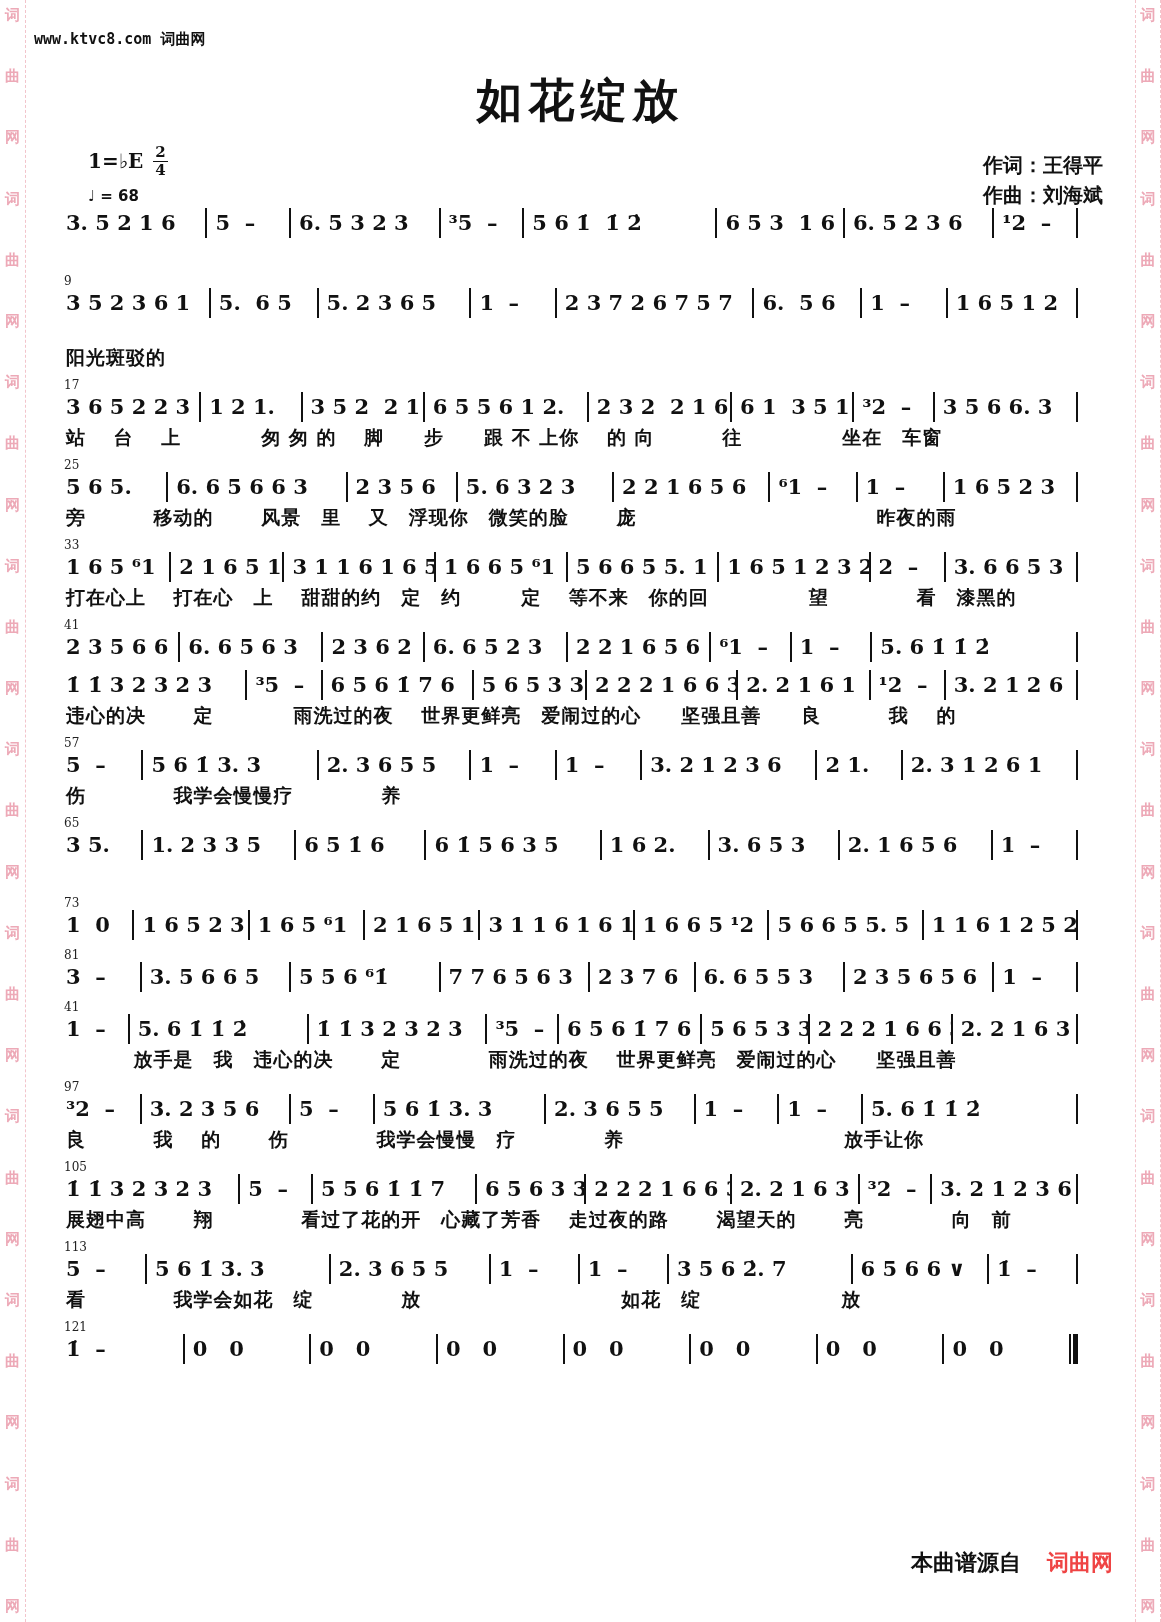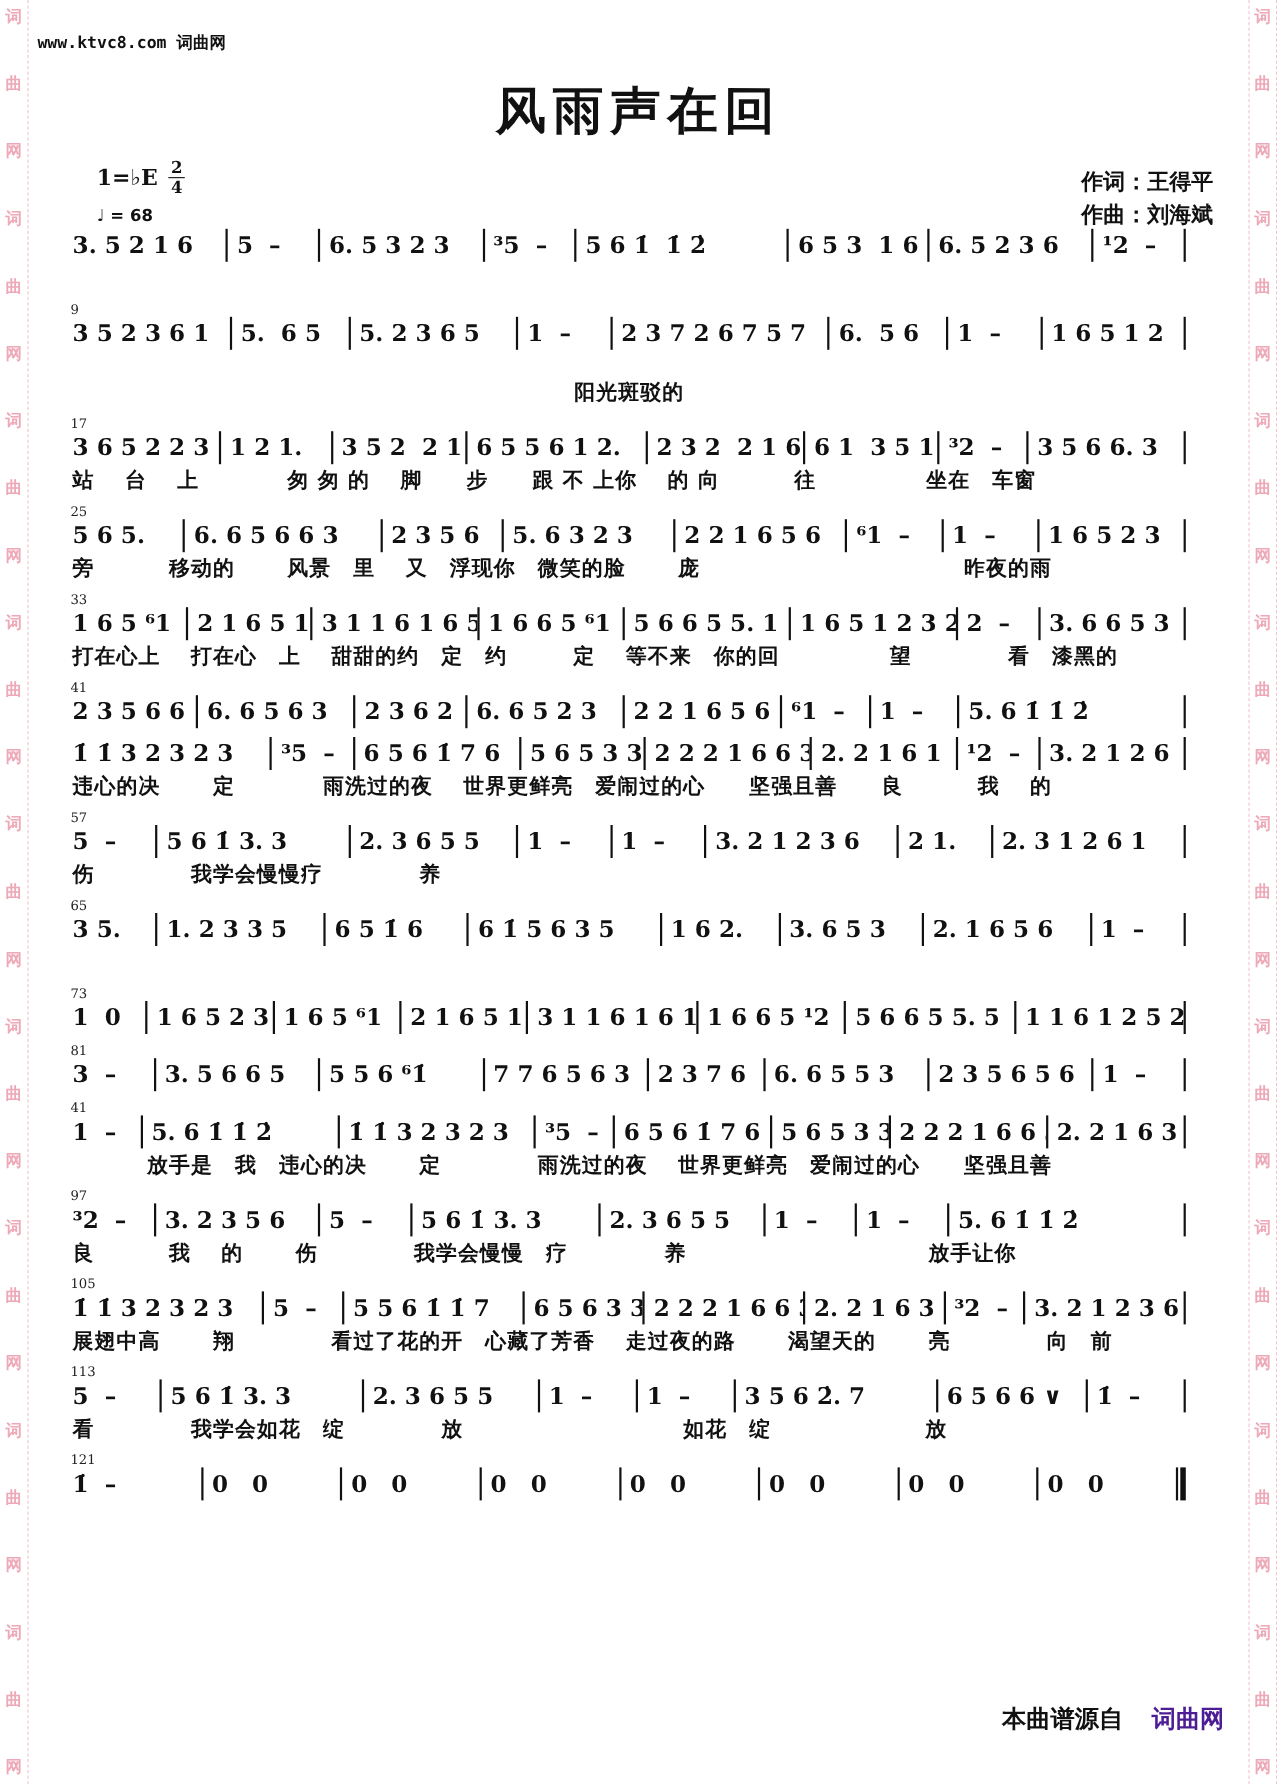--- a/index.html
+++ b/index.html
@@ -104,21 +104,21 @@
       <span>词</span>
       <span>曲</span>
       <span>网</span>
       <span>词</span>
       <span>曲</span>
       <span>网</span>
     </div>
 
   <div class="site-mark">www.ktvc8.com 词曲网</div>
 
-  <div class="title">风雨声在回</div>
+  <div class="title">如花绽放</div>
 
   <div class="key-block">
     <div class="key-line">
       <span>1=♭E</span>
       <span class="meter">
         <span class="top">2</span>
         <span>4</span>
       </span>
     </div>
     <div class="tempo">
@@ -134,21 +134,21 @@
 
   <div id="score">
       <div class="system">
         <div class="mnum"></div>
         <div class="staff"><div class="measure" style="flex-grow: 6;">3. 5 2 1 6</div><div class="measure" style="flex-grow: 3;">5  –</div><div class="measure" style="flex-grow: 6;">6. 5 3 2 3</div><div class="measure" style="flex-grow: 3;">³5  –</div><div class="measure" style="flex-grow: 8;">5 6 1̇  1̇ 2̇</div><div class="measure" style="flex-grow: 5;">6 5 3  1 6</div><div class="measure" style="flex-grow: 6;">6. 5 2 3 6</div><div class="measure" style="flex-grow: 3;">¹2  –</div></div>
         <div class="lyrics"></div>
       </div>
       <div class="system">
         <div class="mnum">9</div>
         <div class="staff"><div class="measure" style="flex-grow: 6;">3 5 2 3 6 1</div><div class="measure" style="flex-grow: 4;">5.  6 5</div><div class="measure" style="flex-grow: 6;">5. 2 3 6 5</div><div class="measure" style="flex-grow: 3;">1  –</div><div class="measure" style="flex-grow: 8;">2 3 7 2 6 7 5 7</div><div class="measure" style="flex-grow: 4;">6.  5 6</div><div class="measure" style="flex-grow: 3;">1  –</div><div class="measure" style="flex-grow: 5;">1 6 5 1 2</div></div>
-        <div class="lyrics" style="text-align: center; margin-top: 26px;">阳光斑驳的</div>
+        <div class="lyrics" style="text-align: left; margin-top: 26px;">阳光斑驳的</div>
       </div>
       <div class="system">
         <div class="mnum">17</div>
         <div class="staff"><div class="measure" style="flex-grow: 6;">3 6 5 2 2 3</div><div class="measure" style="flex-grow: 4;">1 2 1.</div><div class="measure" style="flex-grow: 5;">3 5 2  2 1</div><div class="measure" style="flex-grow: 7;">6 5 5 6 1 2.</div><div class="measure" style="flex-grow: 6;">2 3 2  2 1 6</div><div class="measure" style="flex-grow: 5;">6 1  3 5 1</div><div class="measure" style="flex-grow: 3;">³2  –</div><div class="measure" style="flex-grow: 6;">3 5 6 6. 3</div></div>
         <div class="lyrics">站　 台　 上　　　　匆 匆 的　 脚　　步　　跟 不 上你　 的 向　　　 往　　　　　坐在　车窗</div>
       </div>
       <div class="system">
         <div class="mnum">25</div>
         <div class="staff"><div class="measure" style="flex-grow: 4;">5 6 5.</div><div class="measure" style="flex-grow: 7;">6. 6 5 6 6 3</div><div class="measure" style="flex-grow: 4;">2 3 5 6</div><div class="measure" style="flex-grow: 6;">5. 6 3 2 3</div><div class="measure" style="flex-grow: 6;">2 2 1 6 5 6</div><div class="measure" style="flex-grow: 3;">⁶1  –</div><div class="measure" style="flex-grow: 3;">1  –</div><div class="measure" style="flex-grow: 5;">1 6 5 2 3</div></div>
         <div class="lyrics">旁　　　 移动的　　 风景　里　 又　浮现你　微笑的脸　　 庞　　　　　　　　　　　　昨夜的雨</div>
@@ -206,16 +206,16 @@
       </div>
       <div class="system">
         <div class="mnum">121</div>
         <div class="staff final"><div class="measure" style="flex-grow: 3;">1̇  –</div><div class="measure" style="flex-grow: 3;">0   0</div><div class="measure" style="flex-grow: 3;">0   0</div><div class="measure" style="flex-grow: 3;">0   0</div><div class="measure" style="flex-grow: 3;">0   0</div><div class="measure" style="flex-grow: 3;">0   0</div><div class="measure" style="flex-grow: 3;">0   0</div><div class="measure" style="flex-grow: 3;">0   0</div></div>
         <div class="lyrics"></div>
       </div>
     </div>
 
   <div class="footer">
     <span>本曲谱源自</span>
-    <span id="footer-brand" style="color: #4c1d95;">词曲网</span>
+    <span id="footer-brand" style="color: #ef4444;">词曲网</span>
   </div>
 
 </div>
 
 </body></html>

